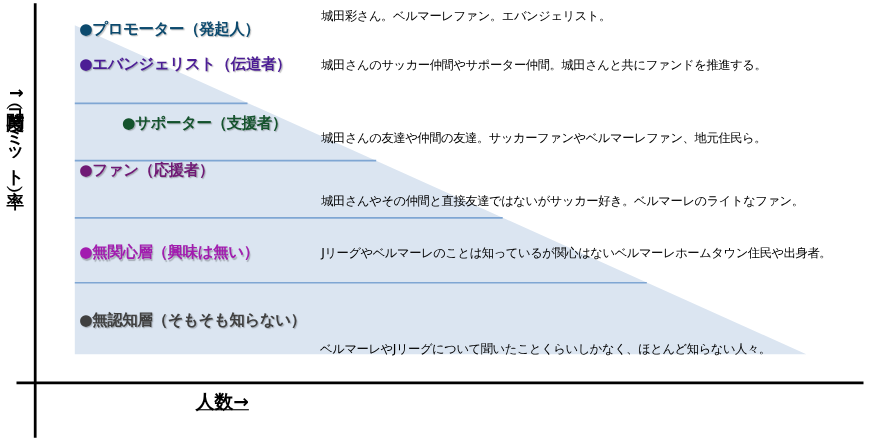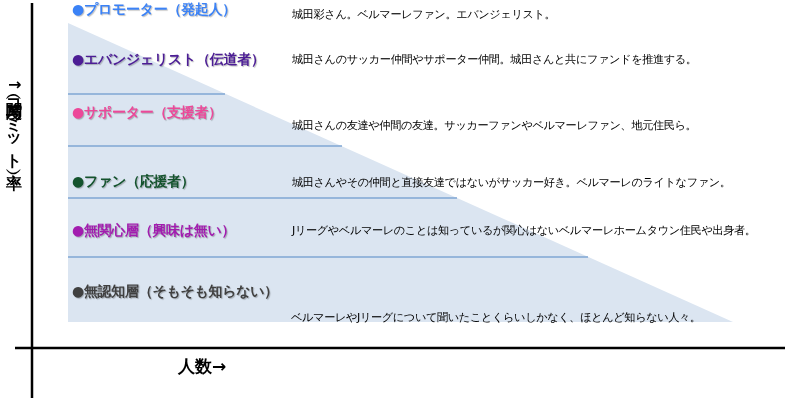--- a/index.html
+++ b/index.html
@@ -23,48 +23,48 @@
     .y-axis-label {
       position: absolute; left: 4px; top: 78px;
       width: 20px; height: 196px;
       writing-mode: vertical-rl;
       font-size: 16px; font-weight: bold; color: #000;
       line-height: 20px; letter-spacing: -0.5px;
     }
     .x-axis-label {
       position: absolute; left: 178px; top: 355px;
       font-size: 17px; font-weight: bold; color: #000;
-      white-space: nowrap; line-height: 22px;
+      white-space: nowrap; line-height: 22px; text-decoration: underline;
     }
   </style>
 </head>
 <body>
 
 <svg id="diagram" width="800" height="400" viewBox="0 0 800 400">
   <polygon id="triangle" points="68,23 68,322 733,322" fill="#DBE5F1"></polygon>
   <line class="sep" x1="68" y1="94" x2="225" y2="94" stroke="#7FA6D3" stroke-width="1.5"></line>
   <line class="sep" x1="68" y1="146" x2="342" y2="146" stroke="#7FA6D3" stroke-width="1.5"></line>
   <line class="sep" x1="68" y1="198" x2="457" y2="198" stroke="#7FA6D3" stroke-width="1.5"></line>
   <line class="sep" x1="68" y1="257" x2="588" y2="257" stroke="#7FA6D3" stroke-width="1.5"></line>
   <line class="axis" x1="32" y1="3" x2="32" y2="398" stroke="#000000" stroke-width="2.5"></line>
   <line class="axis" x1="15" y1="348" x2="785" y2="348" stroke="#000000" stroke-width="2.5"></line>
 </svg>
 
 <div class="y-axis-label">↑関与度（コミット率）</div>
 <div class="x-axis-label">人数→</div>
 
-<div class="row-label" style="top: 0; color: #3b82f6;">●プロモーター（発起人）</div>
+<div class="row-label" style="top: 18px; color: #0c4a6e;">●プロモーター（発起人）</div>
 <div class="row-desc" style="top:7px;">城田彩さん。ベルマーレファン。エバンジェリスト。</div>
 
 <div class="row-label" style="top: 50px; color: #4c1d95;">●エバンジェリスト（伝道者）</div>
 <div class="row-desc" style="top:52px;">城田さんのサッカー仲間やサポーター仲間。城田さんと共にファンドを推進する。</div>
 
-<div class="row-label" style="top: 103px; color: #ec4899;">●サポーター（支援者）</div>
+<div class="row-label" style="top: 103px; color: #14532d; margin-left: 39px;">●サポーター（支援者）</div>
 <div class="row-desc" style="top:118px;">城田さんの友達や仲間の友達。サッカーファンやベルマーレファン、地元住民ら。</div>
 
-<div class="row-label" style="top: 172px; color: #14532d;">●ファン（応援者）</div>
+<div class="row-label" style="top: 146px; color: #701a75;">●ファン（応援者）</div>
 <div class="row-desc" style="top:163px;margin-top:12px;">城田さんやその仲間と直接友達ではないがサッカー好き。ベルマーレのライトなファン。</div>
 
 <div class="row-label" style="top: 221px; color: #a21caf;">●無関心層（興味は無い）</div>
 <div class="row-desc" style="top:223px;">Jリーグやベルマーレのことは知っているが関心はないベルマーレホームタウン住民や出身者。</div>
 
 <div class="row-label" style="top: 282px; color: #404040;">●無認知層（そもそも知らない）</div>
 <div class="row-desc" style="top:282px; left:291px;margin-top:28px;">ベルマーレやJリーグについて聞いたことくらいしかなく、ほとんど知らない人々。</div>
 
 </body></html>

